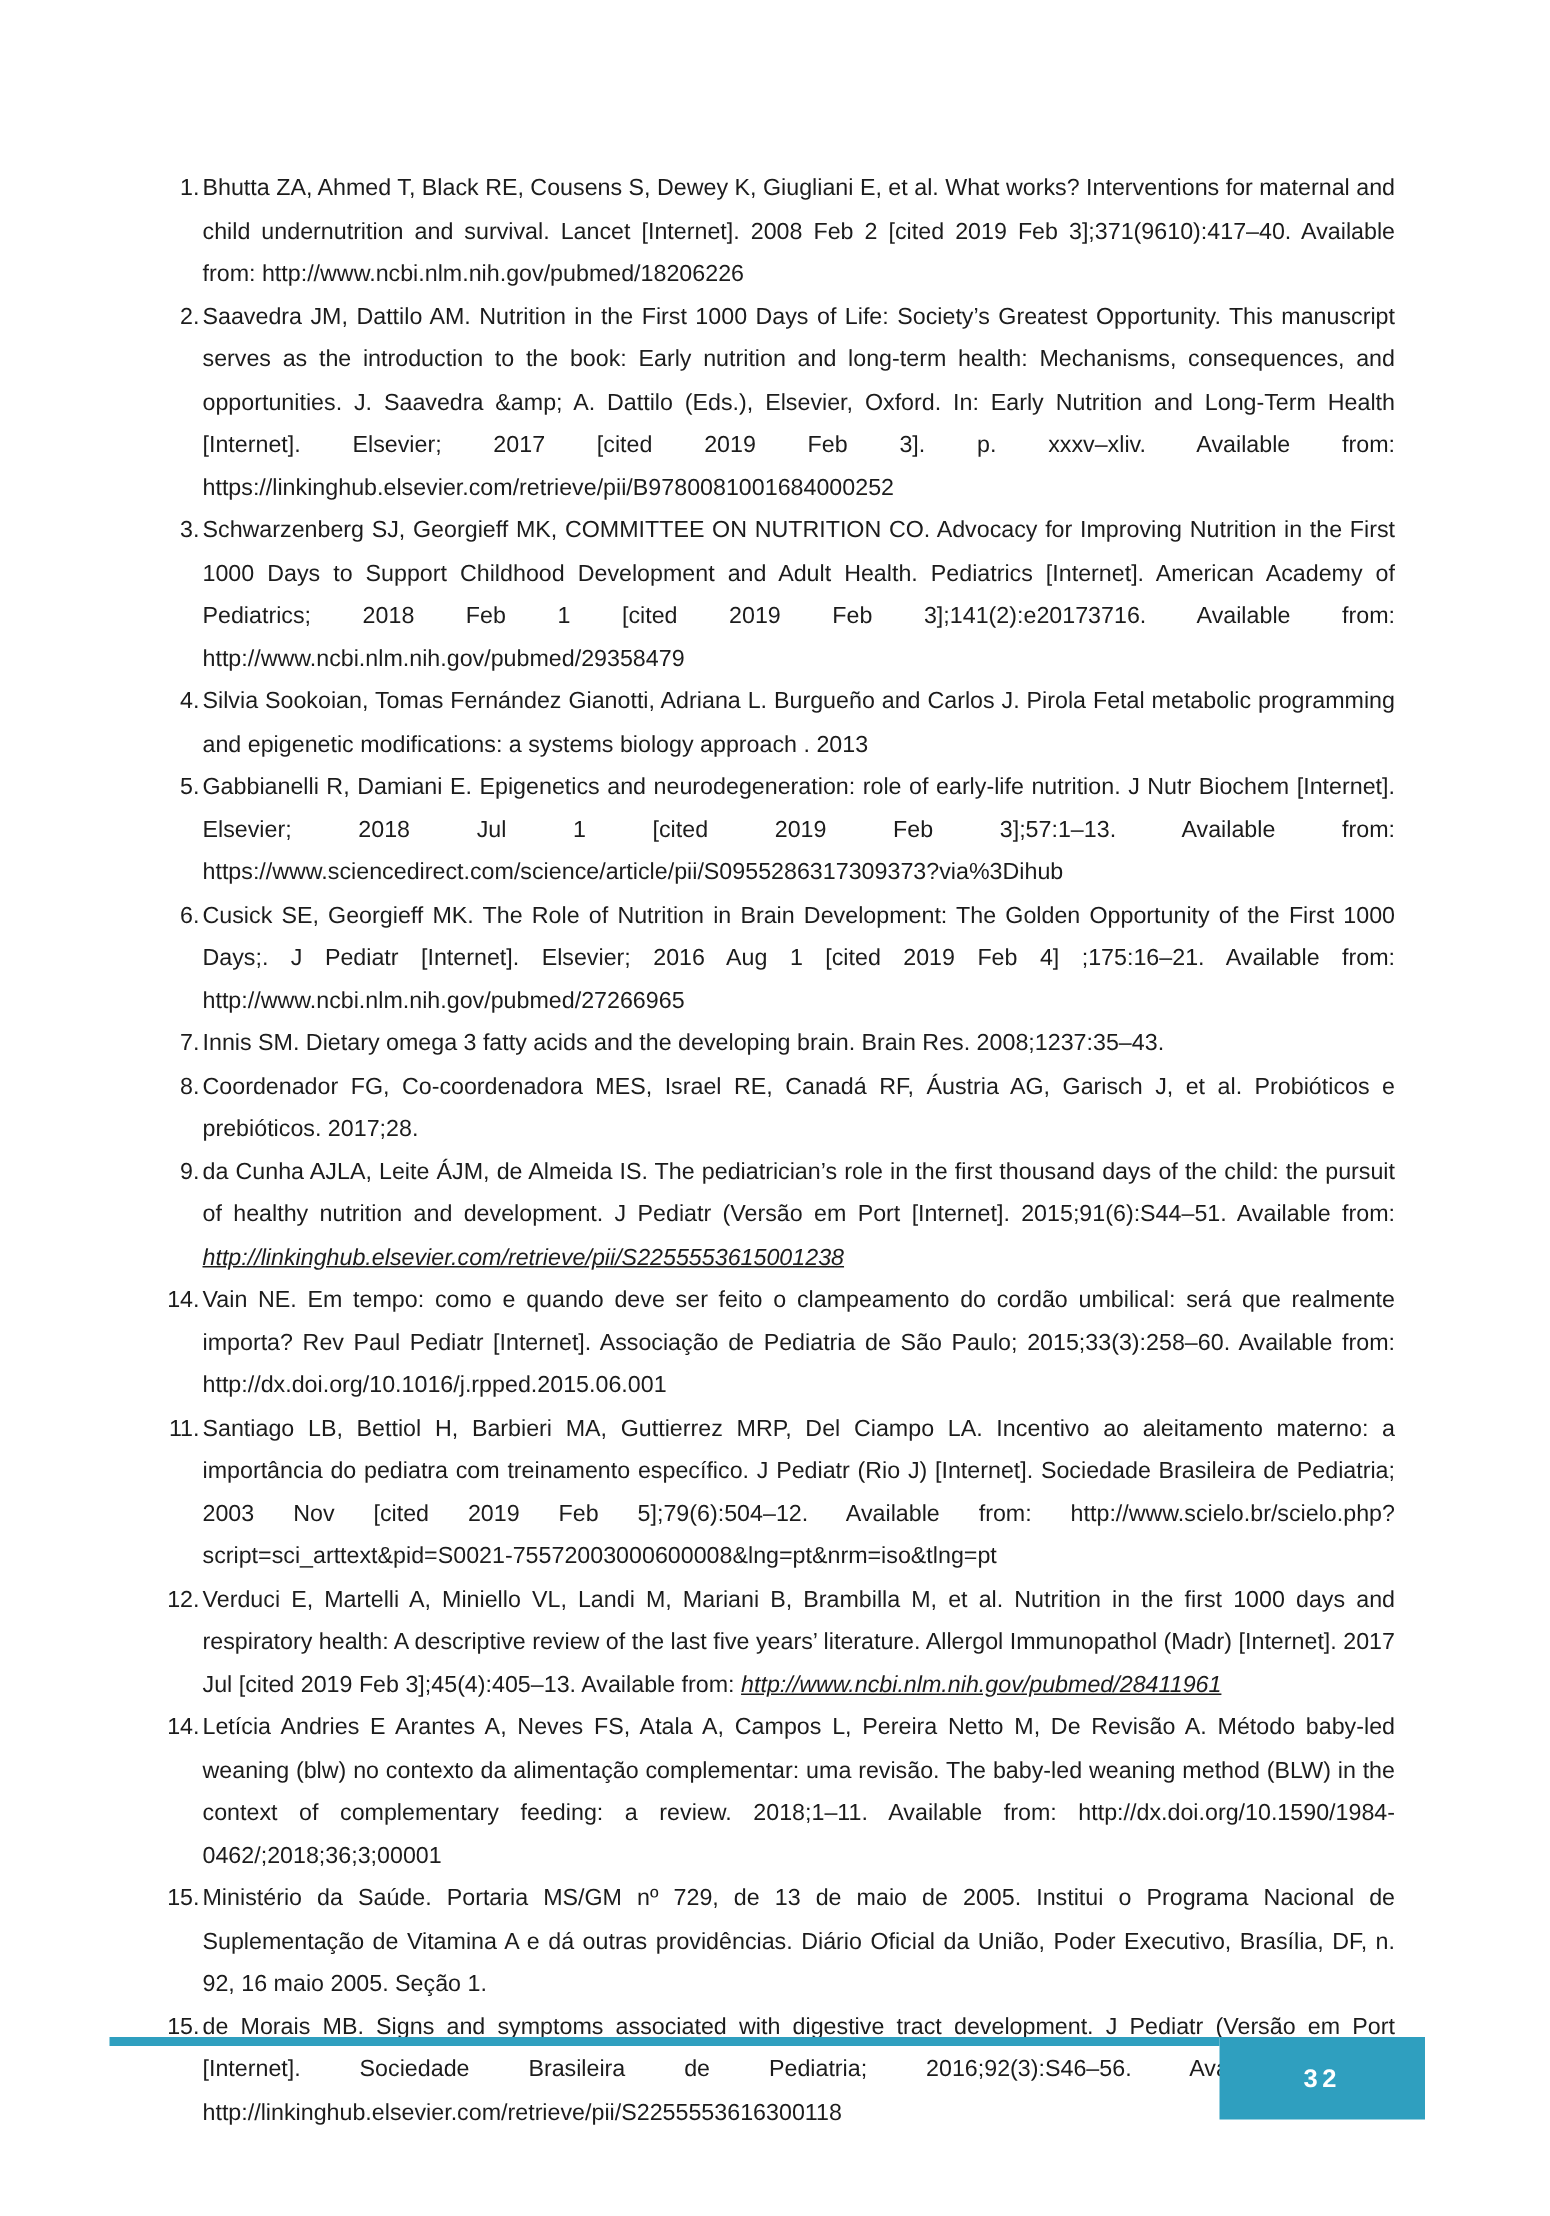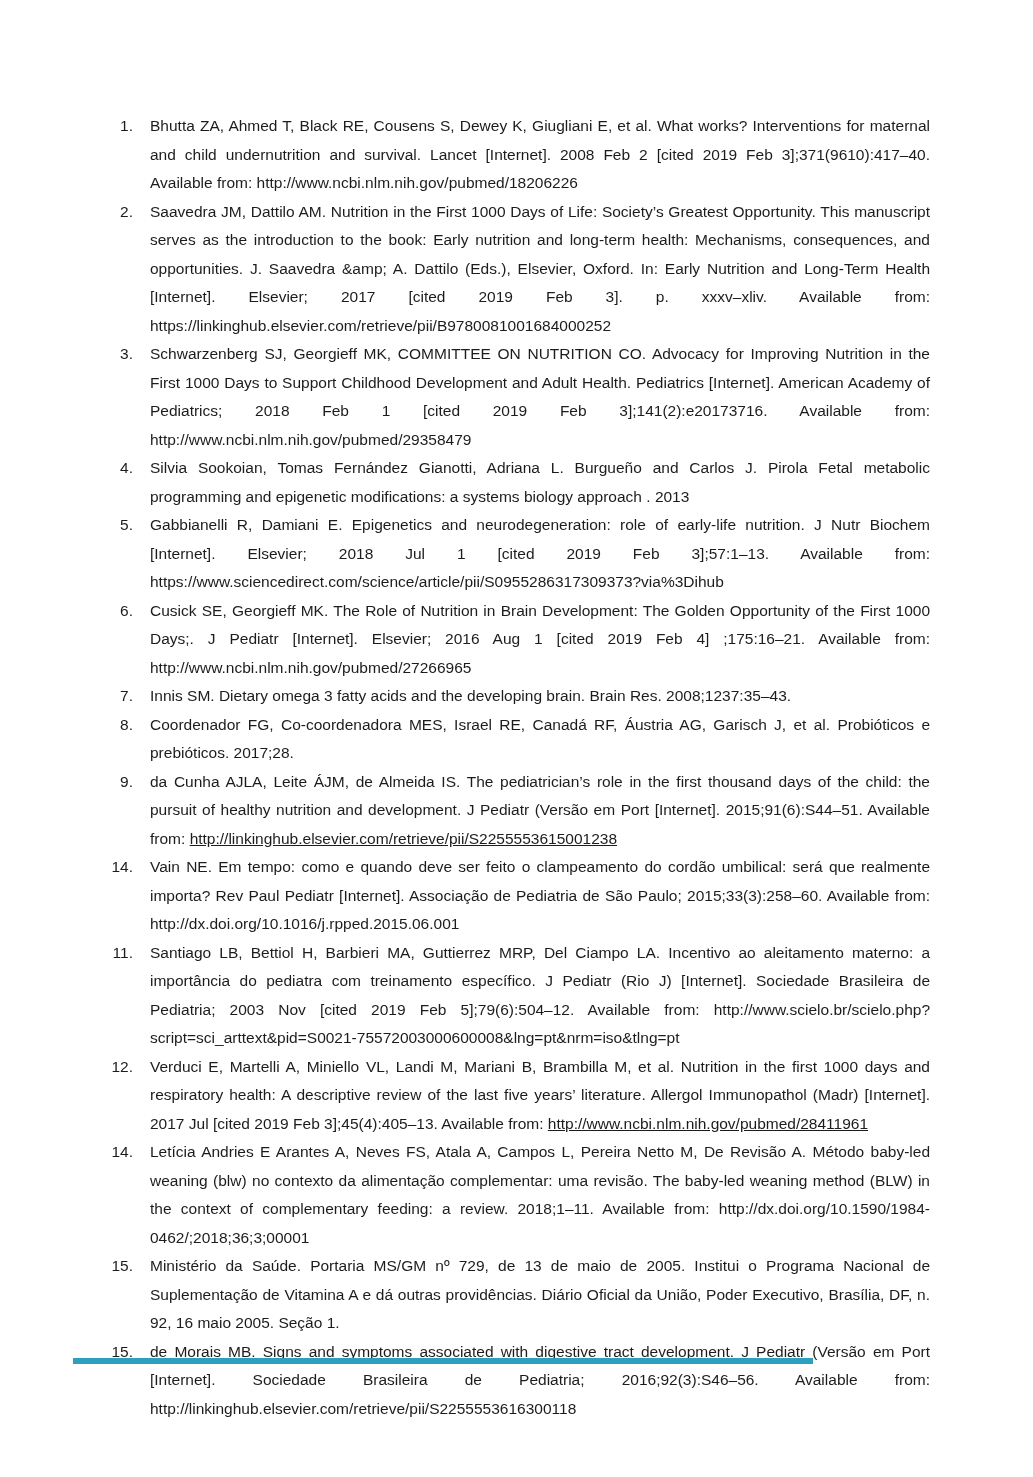--- a/index.html
+++ b/index.html
@@ -36,26 +36,26 @@
     align-items: flex-start;
   }
   .ref-num {
     flex: 0 0 30px;
     width: 30px;
     text-align: right;
     white-space: nowrap;
   }
   .ref-text {
     flex: 1;
-    margin-left: 17px;
+    margin-left: 2px;
     text-align: justify;
     overflow-wrap: break-word;
     min-width: 0;
   }
-  .seg.u { text-decoration: underline; }
+  .seg.u { text-decoration: underline; font-style: italic; }
   .footer-rule {
     position: absolute;
     left: 73px;
     top: 1358px;
     width: 740px;
     height: 6px;
     background: #2f9fbf;
   }
   .page-number-box {
     position: absolute;
@@ -154,13 +154,16 @@
 
   <div class="ref-item">
     <span class="ref-num">15.</span>
     <span class="ref-text"><span class="seg">de Morais MB. Signs and symptoms associated with digestive tract development. J Pediatr (Versão em Port [Internet]. Sociedade Brasileira de Pediatria; 2016;92(3):S46–56. Available from: http://linkinghub.elsevier.com/retrieve/pii/S2255553616300118</span></span>
   </div>
 
 </div>
   </div>
 
   <div class="footer-rule"></div>
+  <div class="page-number-box">
+    <span class="page-number">32</span>
+  </div>
 </div>
 
 </body></html>

